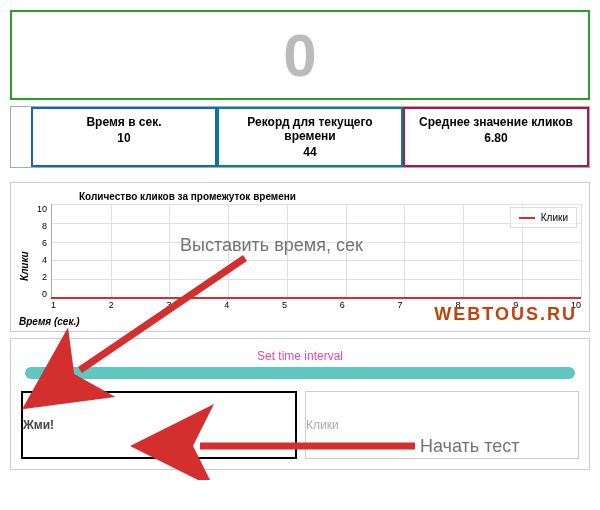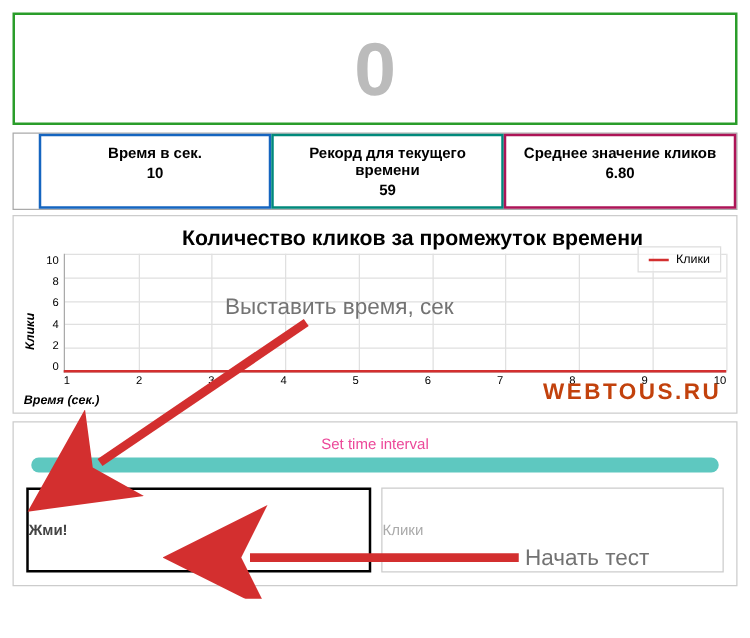--- a/index.html
+++ b/index.html
@@ -19,43 +19,43 @@
     margin-bottom: 6px;
   }
   .counter-value {
     font-size: 60px;
     font-weight: bold;
     color: #bbb;
   }
   .stats-row {
     display: flex;
     border: 1px solid #aaa;
-    margin-bottom: 4px;
+    margin-bottom: 14px;
     padding-left: 20px;
   }
   .stat-cell {
     flex: 1;
     text-align: center;
     padding: 6px 4px;
     font-size: 12px;
     font-weight: bold;
   }
   .stat-cell.time { border: 2px solid #1565c0; }
   .stat-cell.record { border: 2px solid #00897b; }
   .stat-cell.avg { border: 2px solid #ad1457; }
   .stat-cell div:first-child { margin-bottom: 2px; }
   .chart-panel {
     border: 1px solid #ccc;
     padding: 8px 8px 4px 8px;
     margin-bottom: 6px;
     position: relative;
   }
   .chart-title {
-    font-size: 17px;
-    text-align: center;
+    font-size: 10px;
+    text-align: left;
     margin-left: 60px;
     margin-bottom: 2px;
     font-weight: bold;
   }
   .chart-area {
     display: flex;
     align-items: stretch;
     position: relative;
   }
   .ylabel {
@@ -212,21 +212,21 @@
     <span class="counter-value">0</span>
   </div>
 
   <div class="stats-row">
     <div class="stat-cell time">
       <div>Время в сек.</div>
       <div>10</div>
     </div>
     <div class="stat-cell record">
       <div>Рекорд для текущего времени</div>
-      <div>59</div>
+      <div>44</div>
     </div>
     <div class="stat-cell avg">
       <div>Среднее значение кликов</div>
       <div>6.80</div>
     </div>
   </div>
 
   <div class="chart-panel">
     <div class="chart-title">Количество кликов за промежуток времени</div>
     <div class="chart-area">

